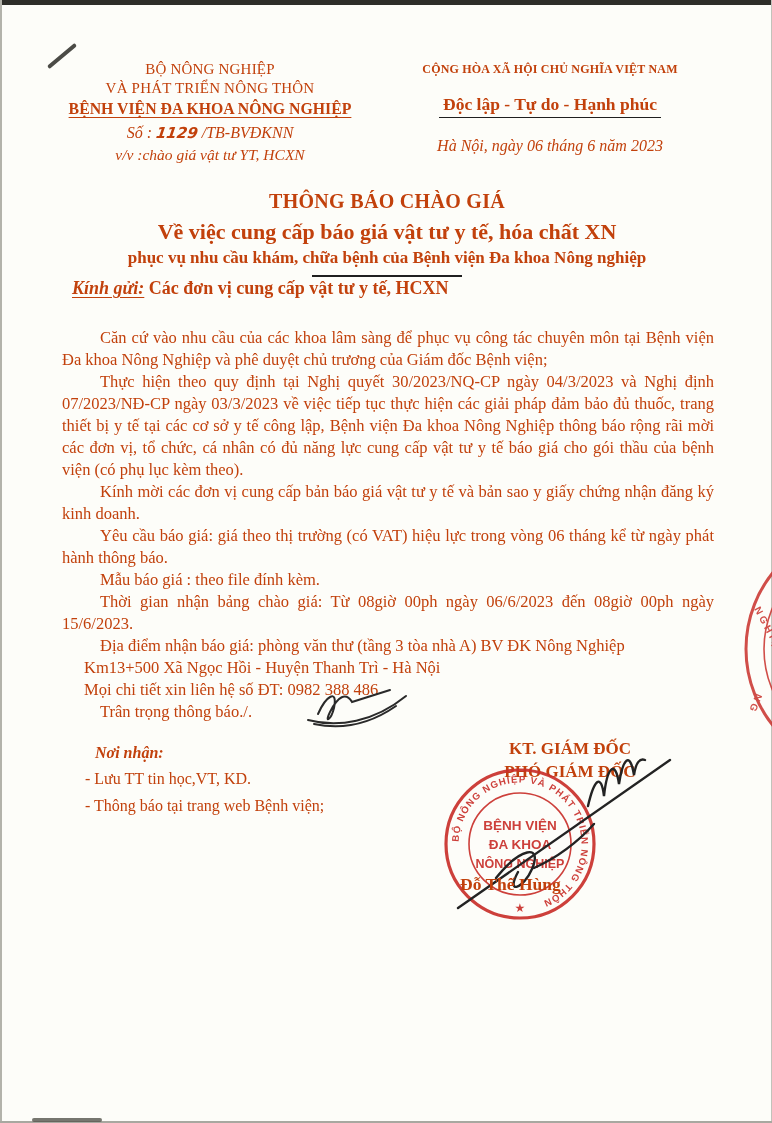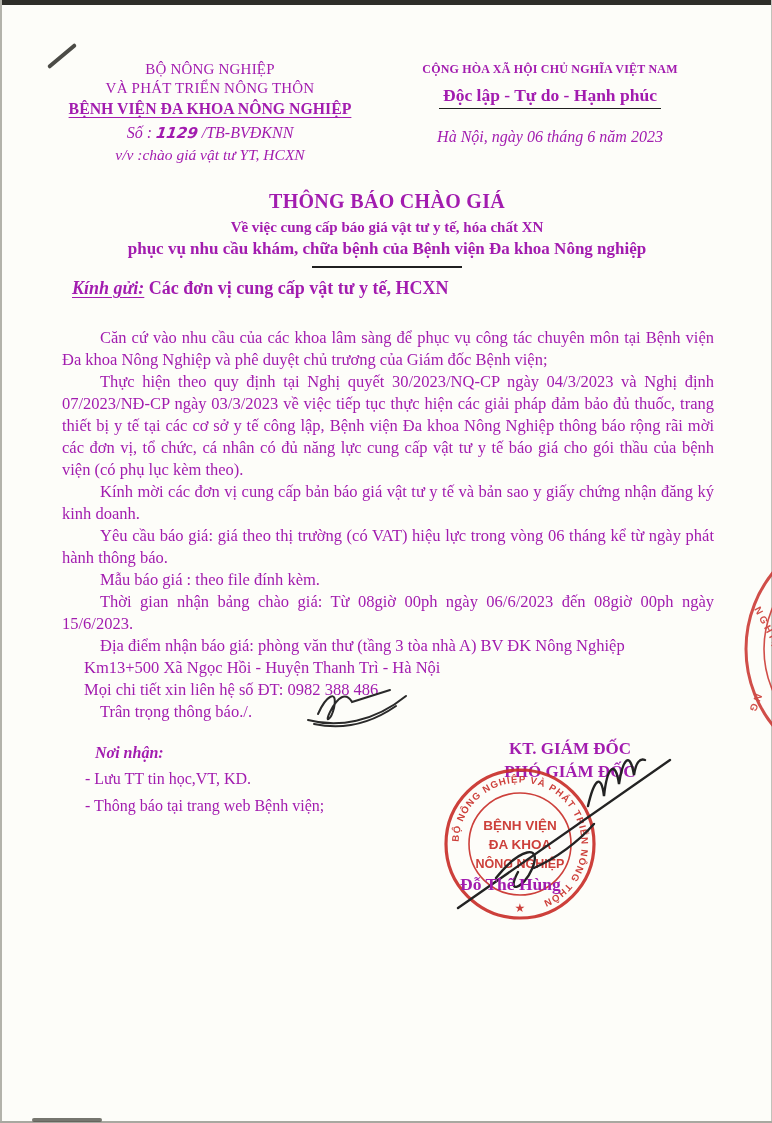--- a/index.html
+++ b/index.html
@@ -1,39 +1,39 @@
 <!DOCTYPE html>
 <html><head>
 <meta charset="utf-8">
 <style>
   html,body{margin:0;padding:0;background:#9a9a92;}
   .page{position:relative;width:772px;height:1123px;background:#fdfdf9;overflow:hidden;
-        font-family:"Liberation Serif","DejaVu Serif",serif;color:#a21caf;}
+        font-family:"Liberation Serif","DejaVu Serif",serif;color:#c2410c;}
   .edge-top{position:absolute;left:0;top:0;width:772px;height:5px;background:#2e2e29;}
   .edge-left{position:absolute;left:0;top:0;width:2px;height:1123px;background:#b3b3ab;}
   .edge-right{position:absolute;right:0;top:0;width:1px;height:1123px;background:#c2c2ba;}
   .edge-bottom{position:absolute;left:0;bottom:0;width:772px;height:2px;background:#a8a8a0;}
   .smudge{position:absolute;left:32px;bottom:1px;width:70px;height:4px;background:#54544c;border-radius:2px;opacity:.8;}
   .penmark{position:absolute;left:44px;top:54px;width:36px;height:4px;background:#4b4b46;
            border-radius:2px;transform:rotate(-40deg);}
   .hleft{position:absolute;left:55px;top:60px;width:310px;text-align:center;line-height:1.28;}
   .hleft .l1,.hleft .l2{font-size:15px;letter-spacing:.2px;}
   .hleft .org{font-size:15.8px;font-weight:bold;text-decoration:underline;text-underline-offset:3px;margin-top:1px;}
   .hleft .num{font-size:16px;font-style:italic;margin-top:3px;}
   .hleft .num .hand{font-style:italic;font-weight:bold;font-family:"DejaVu Sans",sans-serif;
                     font-size:15px;transform:skewX(-8deg);display:inline-block;}
   .hleft .sub{font-size:15.5px;font-style:italic;margin-top:2px;}
   .hright{position:absolute;left:365px;top:62px;width:370px;text-align:center;line-height:1.3;}
   .hright .n1{font-size:12px;font-weight:bold;letter-spacing:.2px;}
   .hright .n2{font-size:17.5px;font-weight:bold;display:inline-block;border-bottom:1.6px solid #1f1f1f;
-              padding:0 4px 2px 4px;margin-top:6px;}
+              padding:0 4px 2px 4px;margin-top:15px;}
   .hright .date{font-size:16px;font-style:italic;margin-top:18px;}
   .titleblock{position:absolute;left:62px;top:190px;width:650px;text-align:center;}
   .titleblock .t1{font-size:20px;font-weight:bold;letter-spacing:.3px;}
-  .titleblock .t2{font-size:15px;font-weight:bold;margin-top:6px;}
+  .titleblock .t2{font-size:22px;font-weight:bold;margin-top:6px;}
   .titleblock .t3{font-size:17px;font-weight:bold;margin-top:3px;}
   .titleblock .rule{width:150px;height:2px;background:#1f1f1f;margin:7px auto 0 auto;}
   .salute{position:absolute;left:72px;top:278px;width:650px;text-align:left;font-size:18px;font-weight:bold;}
   .salute .kg{font-style:italic;text-decoration:underline;text-underline-offset:3px;}
   .bodytext{position:absolute;left:62px;top:327px;width:652px;font-size:16.5px;line-height:22px;}
   .bodytext p{margin:0;text-align:justify;text-indent:38px;}
   .bodytext p.small-ind{text-indent:0;padding-left:22px;text-align:left;}
   .bodytext p.no-just{text-align:left;}
   .footer-recipients{position:absolute;left:85px;top:740px;font-size:16px;line-height:1.65;}
   .footer-recipients .nn{font-weight:bold;font-style:italic;padding-left:10px;}

